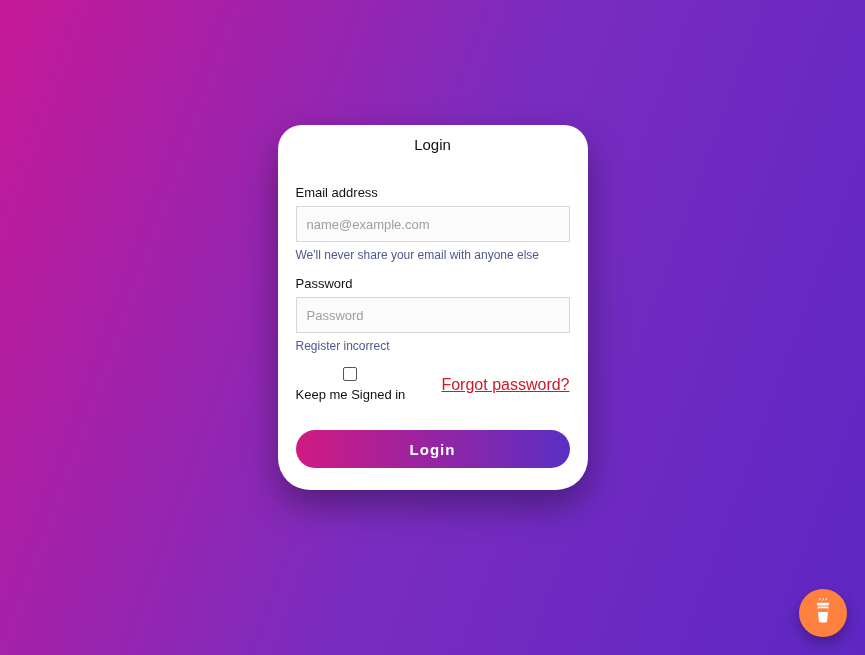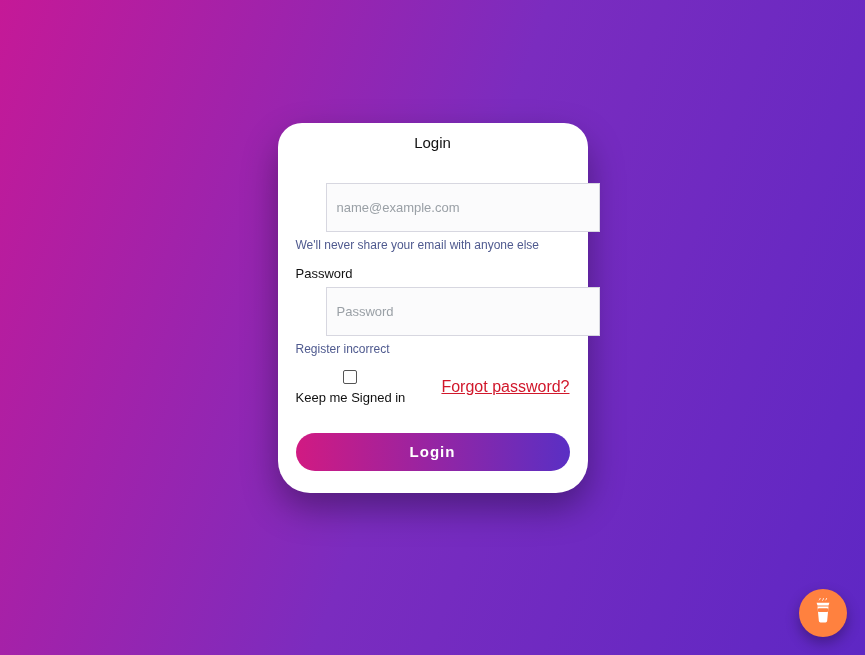--- a/index.html
+++ b/index.html
@@ -58,27 +58,26 @@
     margin-bottom: 8px;
   }
   .label {
     display: block;
     font-size: 13px;
     color: #111;
     margin-bottom: 6px;
   }
   .input {
     width: 100%;
-    height: 49px;
+    height: 36px;
     border: 1px solid #d7d7e0;
     background: #fbfbfc;
     padding: 0 10px;
     font-size: 13px;
     color: #333;
-    margin-left: 30px;
   }
   .input::placeholder {
     color: #9aa0a6;
   }
   .helper {
     font-size: 12px;
     color: #4f5a8f;
     margin-top: 6px;
     margin-bottom: 14px;
   }
@@ -148,20 +147,21 @@
 </style>
 </head>
 <body>
 
 <div class="card">
   <div class="tabs">
     <div class="tab tab-login">Login</div>
   </div>
   <div class="body-area">
     <div class="form-group">
+      <label class="label">Email address</label>
       <input type="text" class="input" placeholder="name@example.com" style="">
       <div class="helper helper-muted">We'll never share your email with anyone else</div>
     </div>
     <div class="form-group">
       <label class="label">Password</label>
       <input type="password" class="input" placeholder="Password" style="">
       <div class="helper">Register incorrect</div>
     </div>
     <div class="row">
       <label class="check-wrap">

